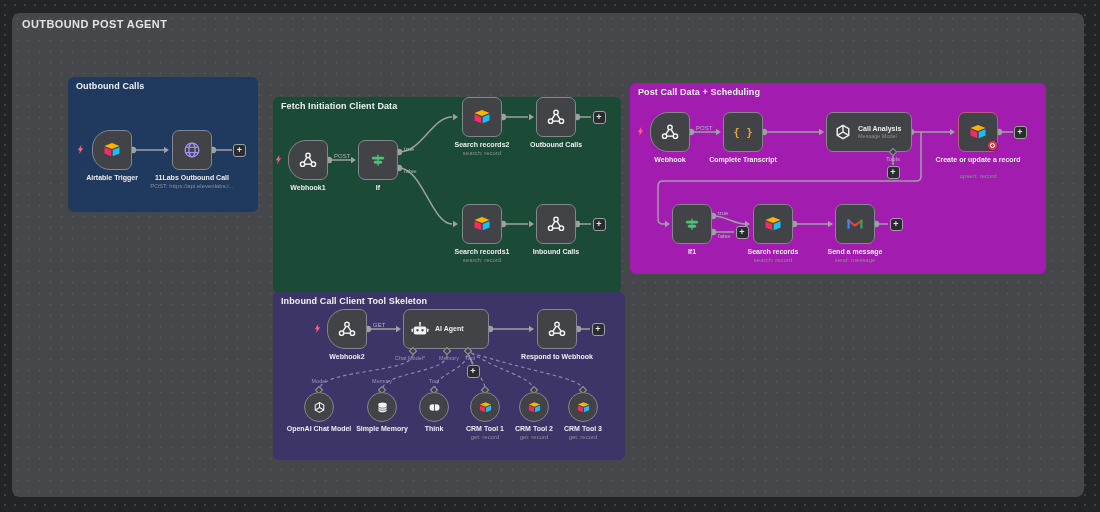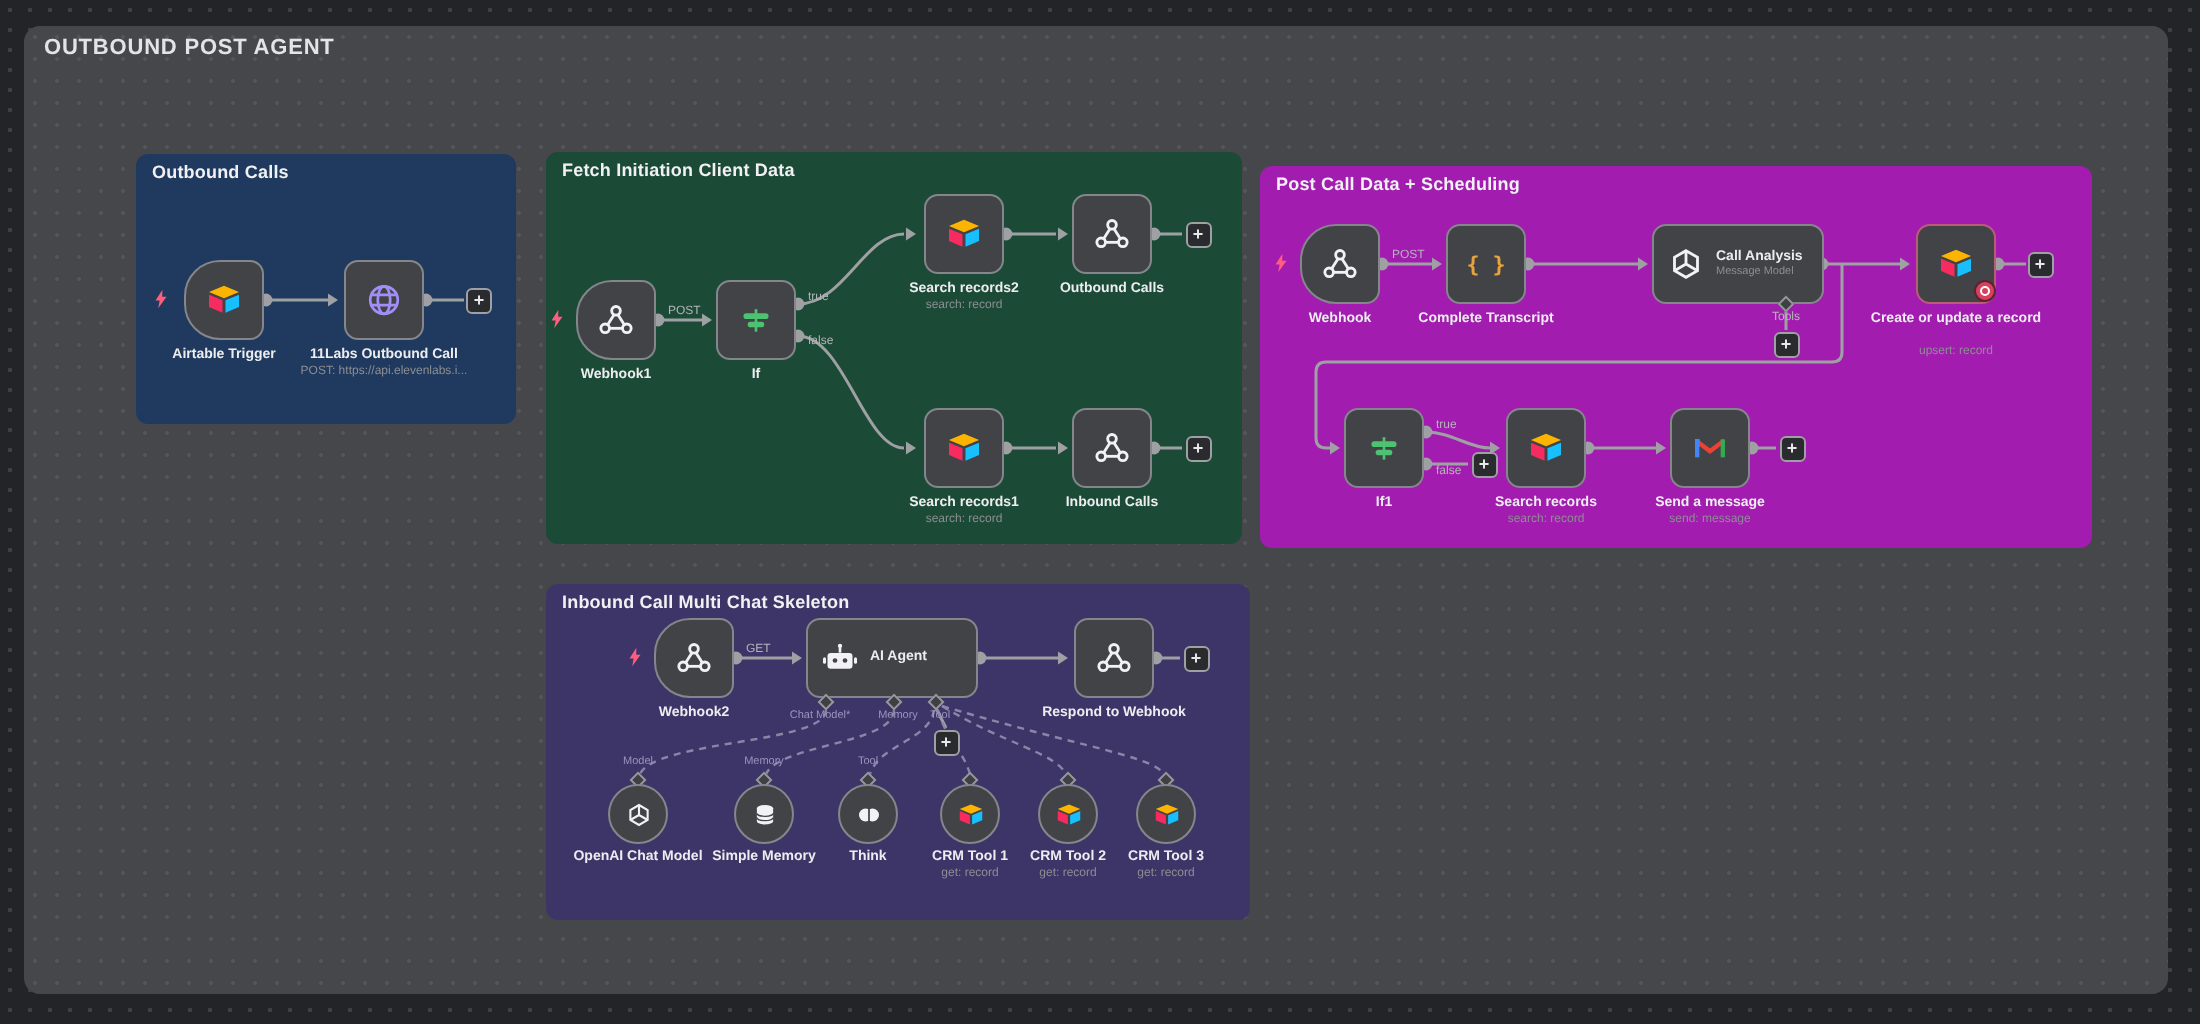--- a/index.html
+++ b/index.html
@@ -20,21 +20,21 @@
   .page-title{
     position:absolute;left:10px;top:5px;font-size:11px;font-weight:bold;
     color:#e4e4e7;letter-spacing:.4px;
   }
   .sticky{position:absolute;border-radius:6px;}
   .sticky .stitle{
     position:absolute;left:8px;top:4px;font-size:9px;font-weight:bold;color:#f1f1f4;
     letter-spacing:.1px;white-space:nowrap;
   }
   .s-blue{background:#1f3a5e;}
-  .s-green{background:#1b4a36;}
+  .s-green{background:#1b4a36;margin-top:21px;}
   .s-red{background:#a21caf;}
   .s-purple{background:#3d3568;}
   svg.overlay{position:absolute;left:0;top:0;width:1100px;height:512px;pointer-events:none;}
   .node{
     position:absolute;width:40px;height:40px;background:#424346;
     border:1.5px solid #85868c;border-radius:7px;box-sizing:border-box;
     display:flex;align-items:center;justify-content:center;
   }
   .node.trigger{border-radius:18px 7px 7px 18px;}
   .node.wide{width:86px;justify-content:flex-start;padding-left:6px;gap:5px;}
@@ -168,21 +168,21 @@
 <div class="sticky s-blue" style="left:68px;top:77px;width:190px;height:135px">
   <div class="stitle">Outbound Calls</div>
 </div>
 <div class="sticky s-green" style="left:273px;top:76px;width:348px;height:196px">
   <div class="stitle">Fetch Initiation Client Data</div>
 </div>
 <div class="sticky s-red" style="left:630px;top:83px;width:416px;height:191px">
   <div class="stitle">Post Call Data + Scheduling</div>
 </div>
 <div class="sticky s-purple" style="left:273px;top:292px;width:352px;height:168px">
-  <div class="stitle">Inbound Call Multi Chat Skeleton</div>
+  <div class="stitle">Inbound Call Client Tool Skeleton</div>
 </div>
 
 <svg class="overlay">
   <g stroke="#9fa0a4" stroke-width="1.5" fill="none">
 
     <line x1="133" y1="150" x2="165" y2="150"></line>
     <line x1="213" y1="150" x2="232" y2="150"></line>
 
     <line x1="329" y1="160" x2="351" y2="160"></line>
     <path d="M399,152 C422,152 432,117 452,117"></path>

